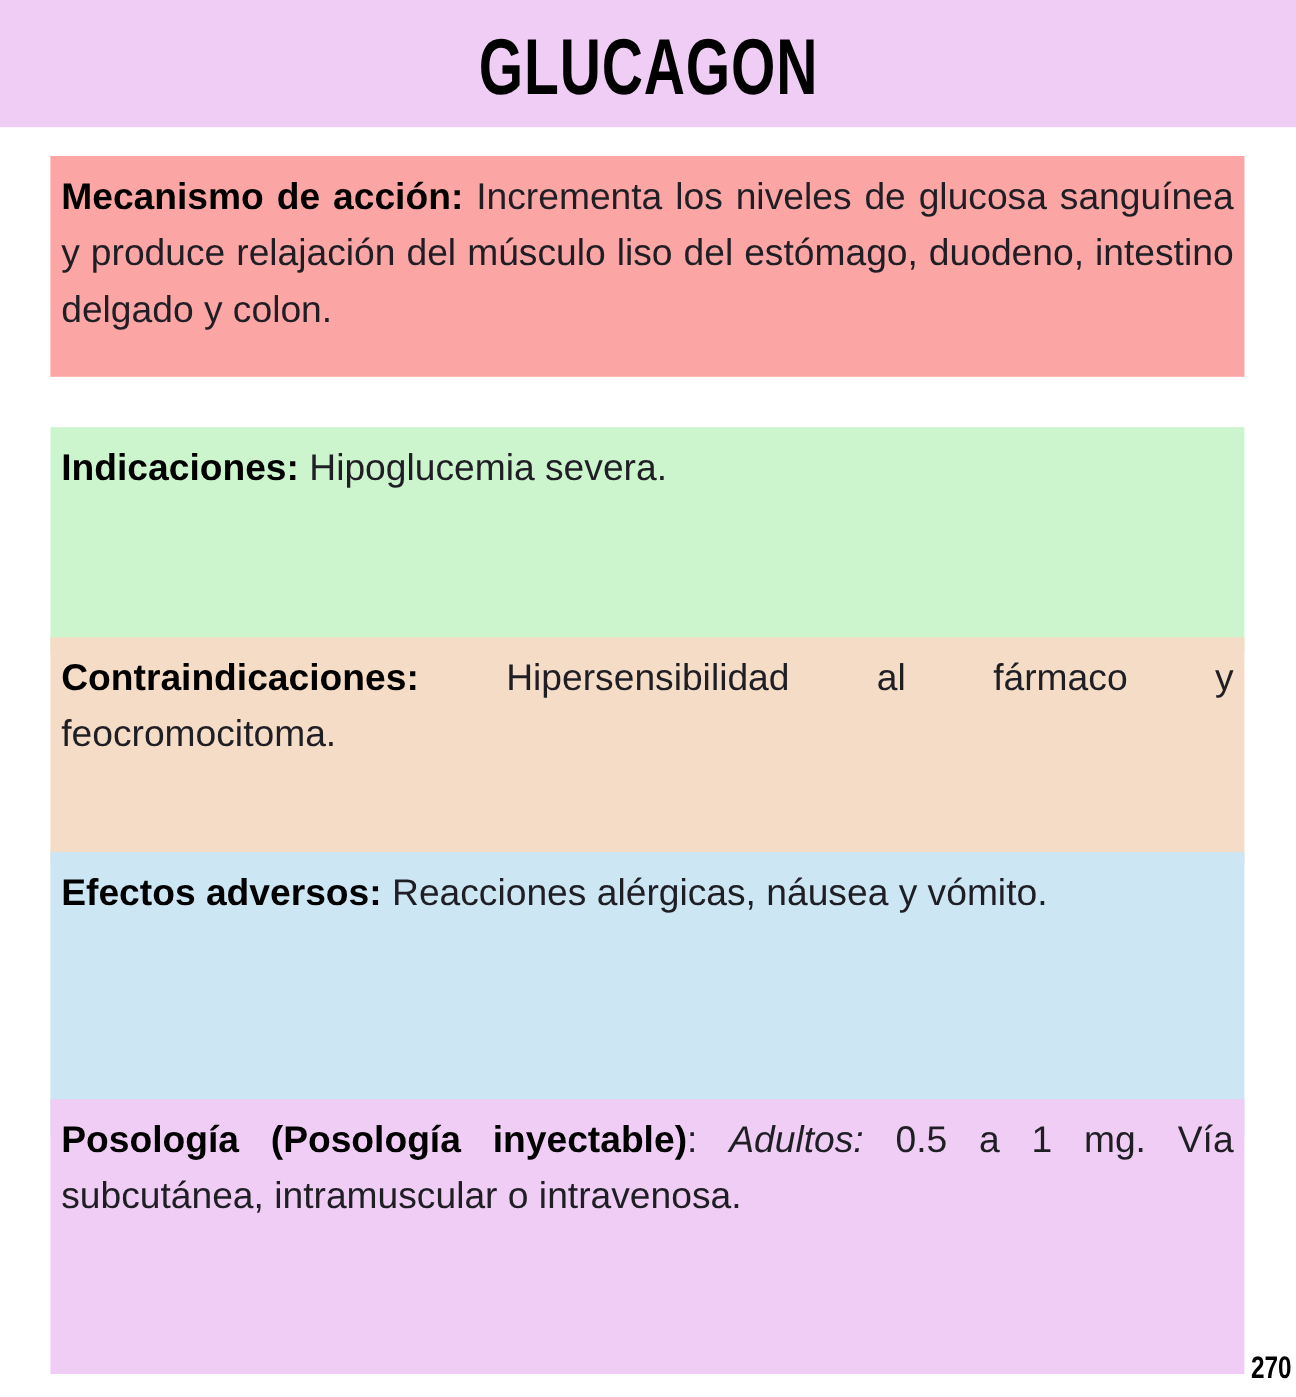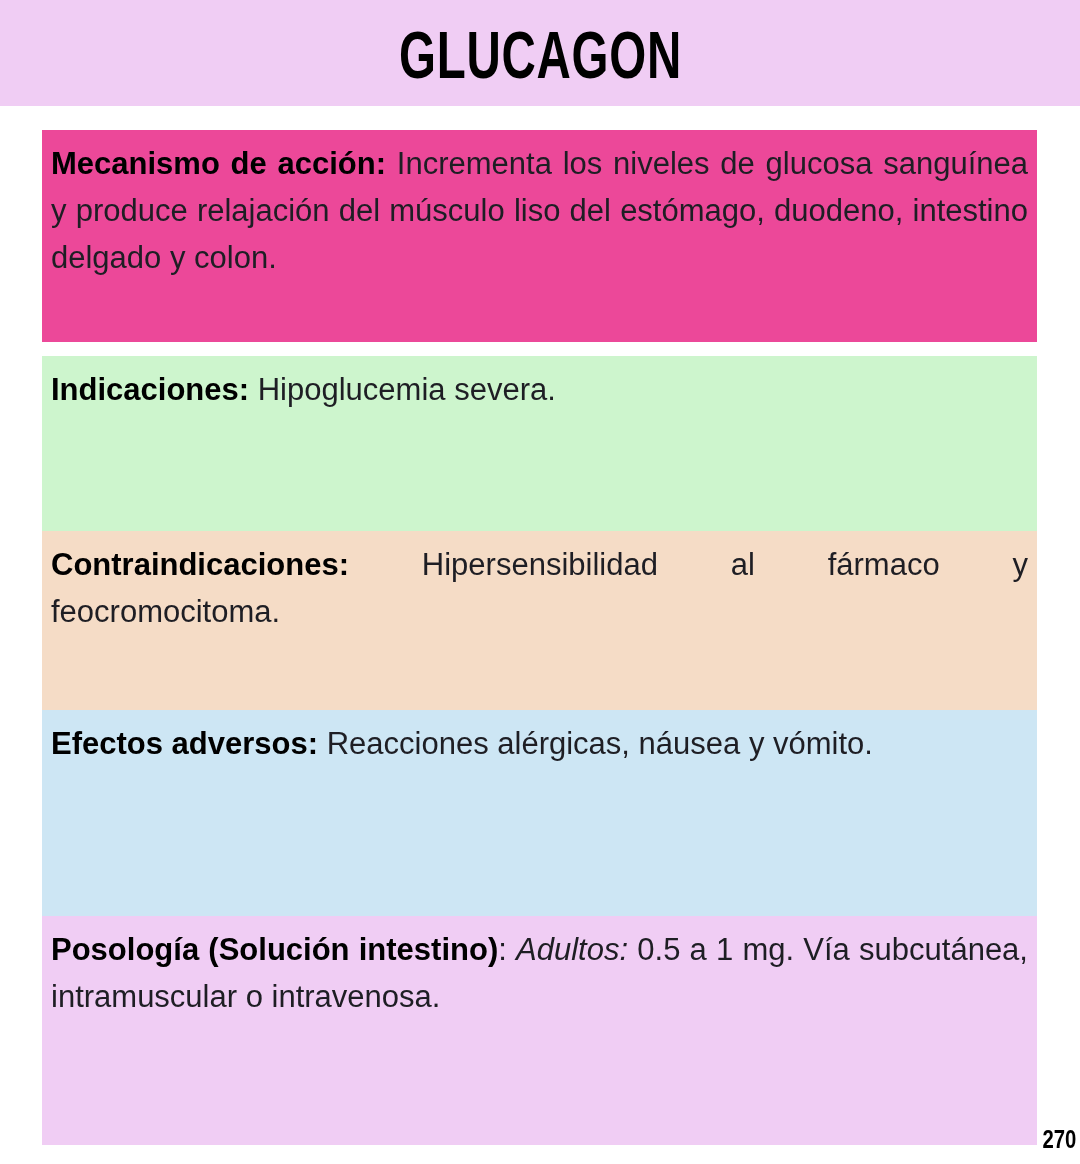--- a/index.html
+++ b/index.html
@@ -65,21 +65,21 @@
       transform-origin: right;
     }
   </style>
 </head>
 <body>
 
 <div class="header" style="background:#f0cdf4;text-align:right;">
   <div class="title">GLUCAGON</div>
 </div>
 
-<div class="box" style="top:130px; height:212px; background:#ec4899;">
+<div class="box" style="top:130px; height:184px; background:#fca5a5;">
   <p>
     <span class="label">Mecanismo de acción:</span>
     <span>Incrementa los niveles de glucosa sanguínea y produce relajación del músculo liso del estómago, duodeno, intestino delgado y colon.</span>
   </p>
 </div>
 
 <div class="box" style="top:356px; height:187px; background:#cdf5cd;">
   <p style="text-align:left;">
     <span class="label">Indicaciones:</span>
     <span>Hipoglucemia severa.</span>
@@ -95,19 +95,19 @@
 
 <div class="box" style="top:710px; height:236px; background:#cde6f4;">
   <p style="text-align:left;">
     <span class="label">Efectos adversos:</span>
     <span>Reacciones alérgicas, náusea y vómito.</span>
   </p>
 </div>
 
 <div class="box" style="top:916px; height:229px; background:#f0cdf4;">
   <p>
-    <span class="label">Posología (Solución intestino)</span><span>:</span>
+    <span class="label">Posología (Posología inyectable)</span><span>:</span>
     <span class="it">Adultos:</span>
     <span>0.5 a 1 mg. Vía subcutánea, intramuscular o intravenosa.</span>
   </p>
 </div>
 
 <div class="page-number">270</div>
 
 </body></html>

